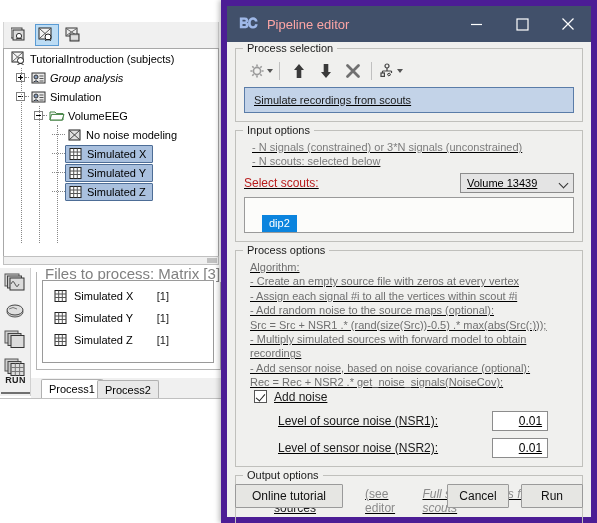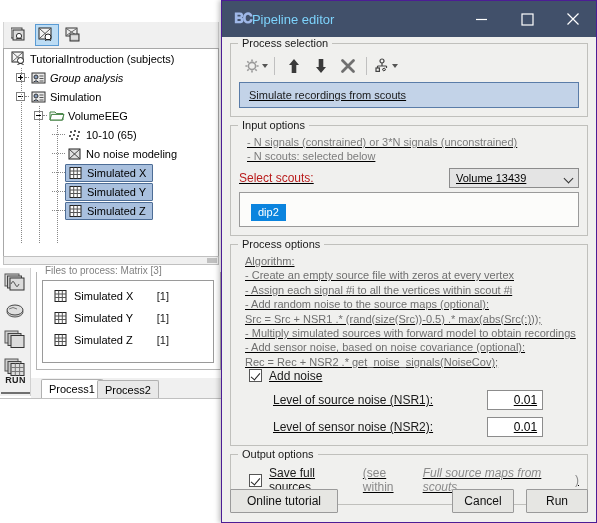--- a/index.html
+++ b/index.html
@@ -181,21 +181,21 @@
     border: 1px solid #b4b4b4;
     border-top: none;
     background: transparent;
     box-sizing: border-box;
   }
   .files-legend {
     position: absolute;
     left: 42px; top: 265px;
     background: #ffffff;
     padding: 0 3px;
-    font-size: 10px;
+    font-size: 15px;
     color: #808080;
   }
   .files-list {
     position: absolute;
     left: 42px; top: 280px;
     width: 172px; height: 83px;
     background: #ffffff;
     border: 1px solid #9a9a9a;
     box-sizing: border-box;
     padding-top: 4px;
@@ -242,43 +242,44 @@
     border-top: 1px solid #c0c0c0;
     box-sizing: border-box;
   }
 
   
   #dialog {
     position: absolute;
     left: 221px; top: 0px;
     width: 376px; height: 523px;
     background: #f0f0ee;
-    border: 1px solid #4c1d95;
+    border: 6px solid #4c1d95;
     box-sizing: border-box;
     box-shadow: -2px 0 5px rgba(0,0,0,.25);
   }
   .titlebar {
     height: 36px;
     background: #41506a;
     display: flex;
     align-items: center;
     color: #ffffff;
     position: relative;
   }
   .tb-logo {
     margin-left: 12px;
     font-family: "Liberation Serif", serif;
     font-size: 14px;
     font-weight: bold;
     color: #9fb8e8;
     letter-spacing: -1px;
   }
   .tb-title {
+    margin-left: 10px;
     font-size: 13px;
-    color: #7dd3fc;
+    color: #fca5a5;
   }
   .wbtn {
     position: absolute;
     top: 0; height: 36px; width: 46px;
     display: flex; align-items: center; justify-content: center;
     color: #ffffff;
     font-size: 15px;
   }
   .wbtn.min { right: 92px; }
   .wbtn.max { right: 46px; }
@@ -359,21 +360,21 @@
     display: flex;
     align-items: center;
     margin-top: 5px;
   }
   .scouts-label {
     font-size: 12px;
     color: #b91c1c;
   }
   .combo {
     margin-left: auto;
-    width: 130px;
+    width: 114px;
     height: 20px;
     background: #e4e4e4;
     border: 1px solid #8c8c8c;
     box-sizing: border-box;
     display: flex;
     align-items: center;
     padding: 0 4px 0 6px;
     font-size: 11px;
   }
   .combo .chev {
@@ -389,21 +390,21 @@
     border-left: 1.4px solid #333;
     border-bottom: 1.4px solid #333;
     transform: rotate(-45deg);
   }
   .scouts-list {
     margin-top: 4px;
     height: 35px;
     background: #fcfcfa;
     border: 1px solid #9a9a9a;
     box-sizing: border-box;
-    padding: 11px;
+    padding: 17px;
   }
   .scout-sel {
     display: inline-block;
     background: #0b84de;
     color: #ffffff;
     font-size: 11px;
     padding: 2px 7px 3px 7px;
     line-height: 12px;
   }
 
@@ -574,36 +575,20 @@
     <div class="tnode" style="padding-left:30px">
       <div class="expander"></div>
       <span style="display:inline-block;width:4px;border-top:1px dotted #888;"></span>
       <svg class="ic" viewBox="0 0 16 16">
         <path d="M1 4 h5 l1.4 1.6 H14 V12 H1 Z" fill="#fdfdfd" stroke="#3f7f3f"></path>
         <path d="M2.5 6.4 H15 L13 12 H1 Z" fill="#fefefe" stroke="#3f7f3f"></path>
       </svg>
       <span class="tlabel">VolumeEEG</span>
     </div>
 
-    <div class="tnode" style="padding-left:48px">
-      <span style="display:inline-block;width:13px;border-top:1px dotted #888;"></span>
-      <svg class="ic" viewBox="0 0 16 16">
-        <g fill="#222">
-          <circle cx="4" cy="5" r="1"></circle>
-            <circle cx="8" cy="4" r="1"></circle>
-            <circle cx="12" cy="5" r="1"></circle>
-          <circle cx="3" cy="9" r="1"></circle>
-            <circle cx="7" cy="8" r="1"></circle>
-            <circle cx="11" cy="9" r="1"></circle>
-          <circle cx="5" cy="12" r="1"></circle>
-            <circle cx="10" cy="12" r="1"></circle>
-        </g>
-      </svg>
-      <span class="tlabel">10-10 (65)</span>
-    </div>
 
 
     <div class="tnode" style="padding-left:48px">
       <span style="display:inline-block;width:13px;border-top:1px dotted #888;"></span>
       <svg class="ic" viewBox="0 0 16 16">
         <rect x="2" y="3" width="11" height="10" fill="#e0e0e0" stroke="#222"></rect>
         <path d="M2 3 L13 13 M13 3 L2 13" stroke="#444"></path>
       </svg>
       <span class="tlabel">No noise modeling</span>
     </div>
@@ -836,21 +821,21 @@
         <span class="nsr-lbl">Level of sensor noise (NSR2):</span>
         <span class="nsr-input">0.01</span>
       </div>
     </div>
 
     <div class="gbox" style="padding-top:11px;padding-bottom:10px;">
       <div class="glegend">Output options</div>
       <div class="out-row">
         <span class="chk on"></span>
         <span class="out-lbl-b">Save full sources</span>
-        <span class="out-lbl-g">(see within</span>
+        <span class="out-lbl-g">(see editor</span>
         <span class="out-lbl-gi">Full source maps from scouts</span>
         <span class="out-lbl-g" style="margin-left:0">)</span>
       </div>
     </div>
 
     <div class="footer">
       <div class="btn" id="btn-tutorial">Online tutorial</div>
       <div class="btn" id="btn-cancel">Cancel</div>
       <div class="btn" id="btn-run">Run</div>
     </div>

